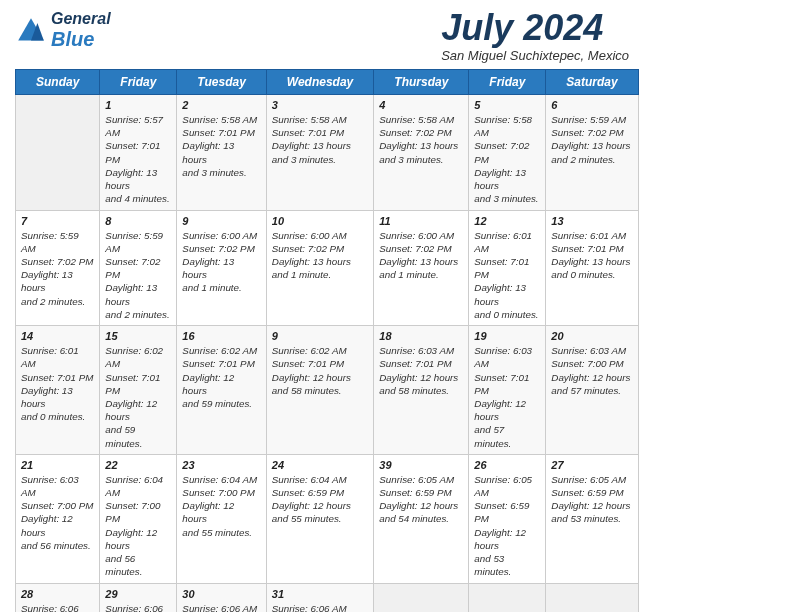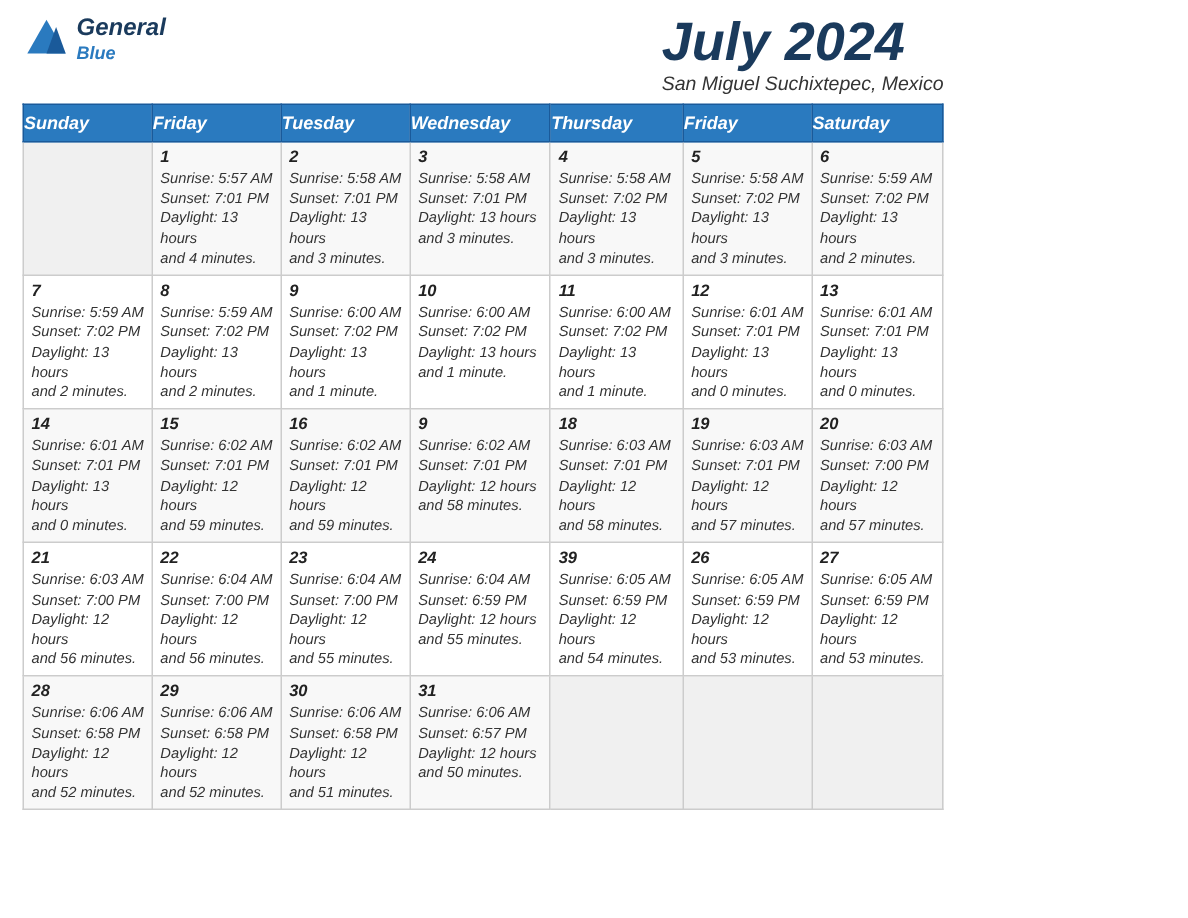--- a/index.html
+++ b/index.html
@@ -44,21 +44,21 @@
       margin-top: 2px;
     }
     .calendar {
       width: 100%;
       border-collapse: collapse;
       font-size: 10.5px;
     }
     .calendar thead tr th {
       background-color: #2a7abf;
       color: #fff;
-      padding: 5px 0;
+      padding: 5px 20px;
       text-align: left;
       font-size: 12px;
       font-weight: bold;
       border: 1px solid #1a5a9a;
     }
     .calendar tbody tr td {
       border: 1px solid #ccc;
       vertical-align: top;
       padding: 4px 5px;
       height: 88px;
@@ -91,21 +91,21 @@
 
 <div class="container">
   <div class="header-row">
     <div class="logo">
       <svg class="logo-icon" viewBox="0 0 40 40">
         <polygon points="20,4 36,32 4,32" fill="#2a7abf"></polygon>
         <polygon points="28,10 36,32 20,32" fill="#1a5a9a"></polygon>
       </svg>
       <div>
         <div style="font-size:16px;font-weight:bold;color:#1a3a5c;">General</div>
-        <div style="font-size:12px;font-weight:bold;color:#2a7abf;">Blue</div>
+        <div style="font-size:20px;font-weight:bold;color:#2a7abf;">Blue</div>
       </div>
     </div>
     <div class="title-block">
       <div class="main-title">July 2024</div>
       <div class="subtitle">San Miguel Suchixtepec, Mexico</div>
     </div>
   </div>
 
   <table class="calendar">
     <thead>

